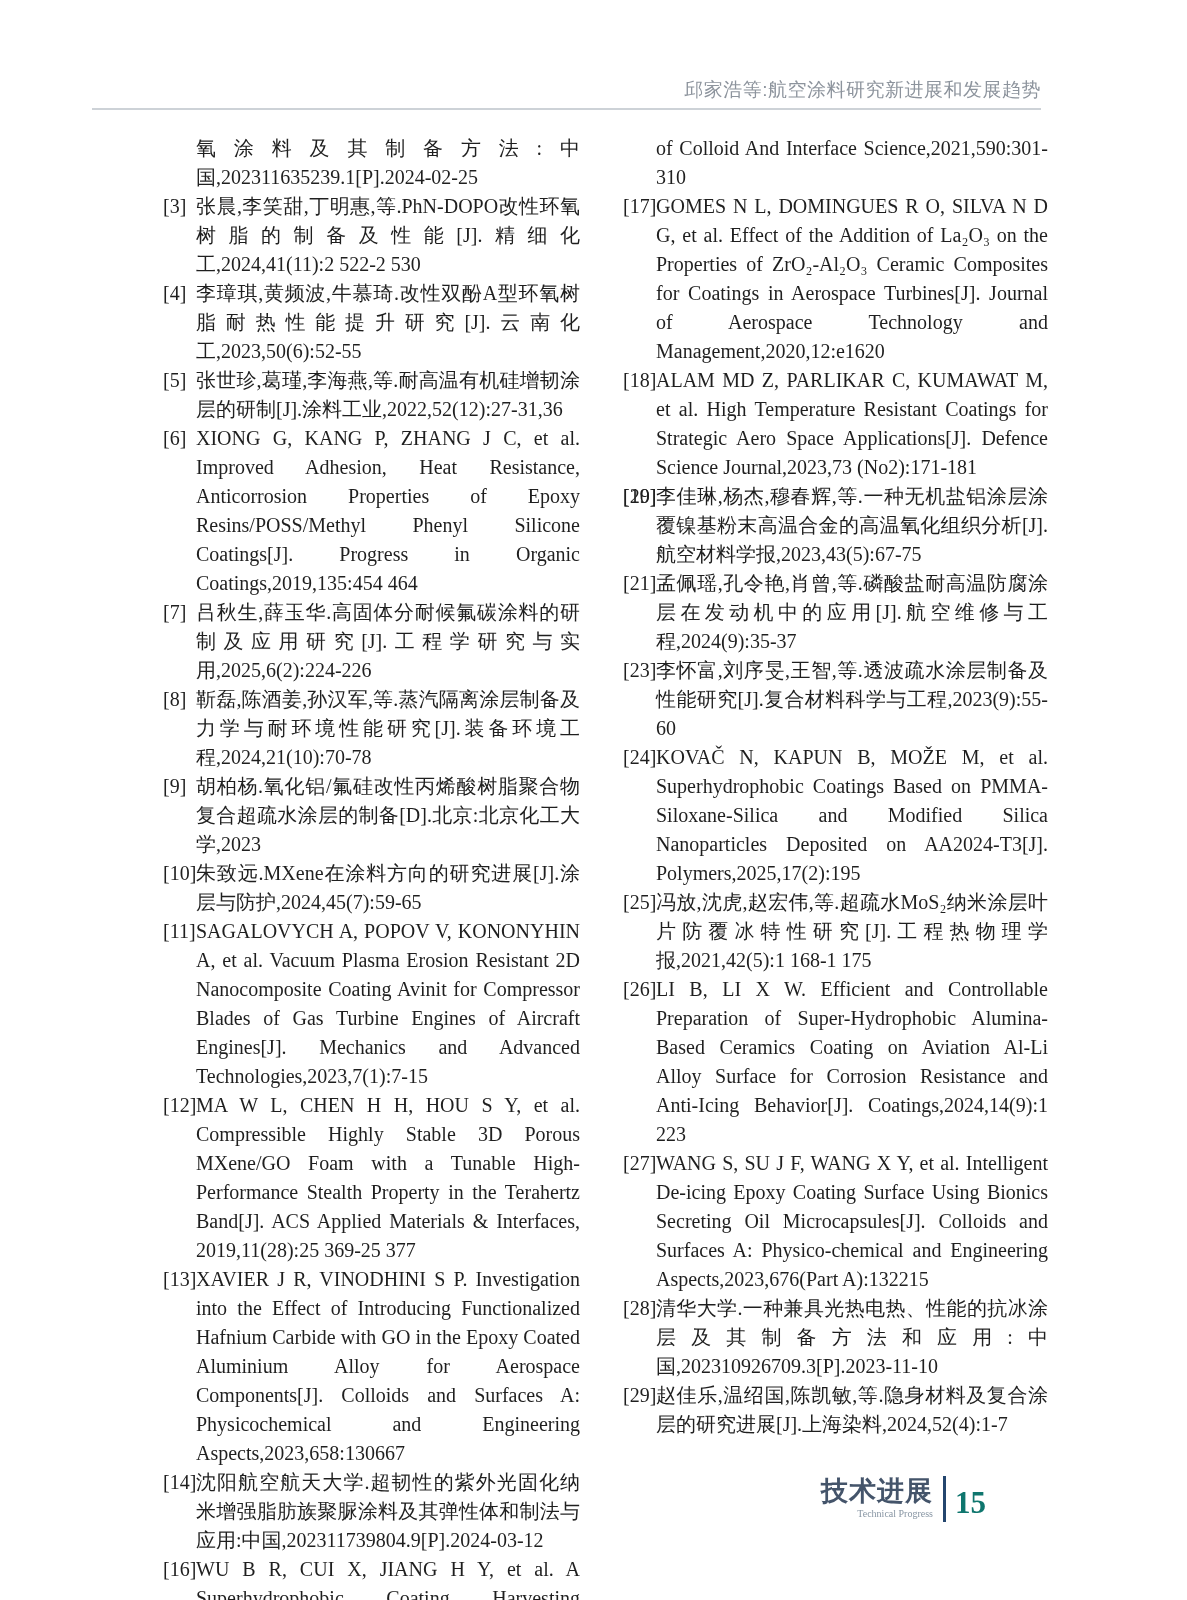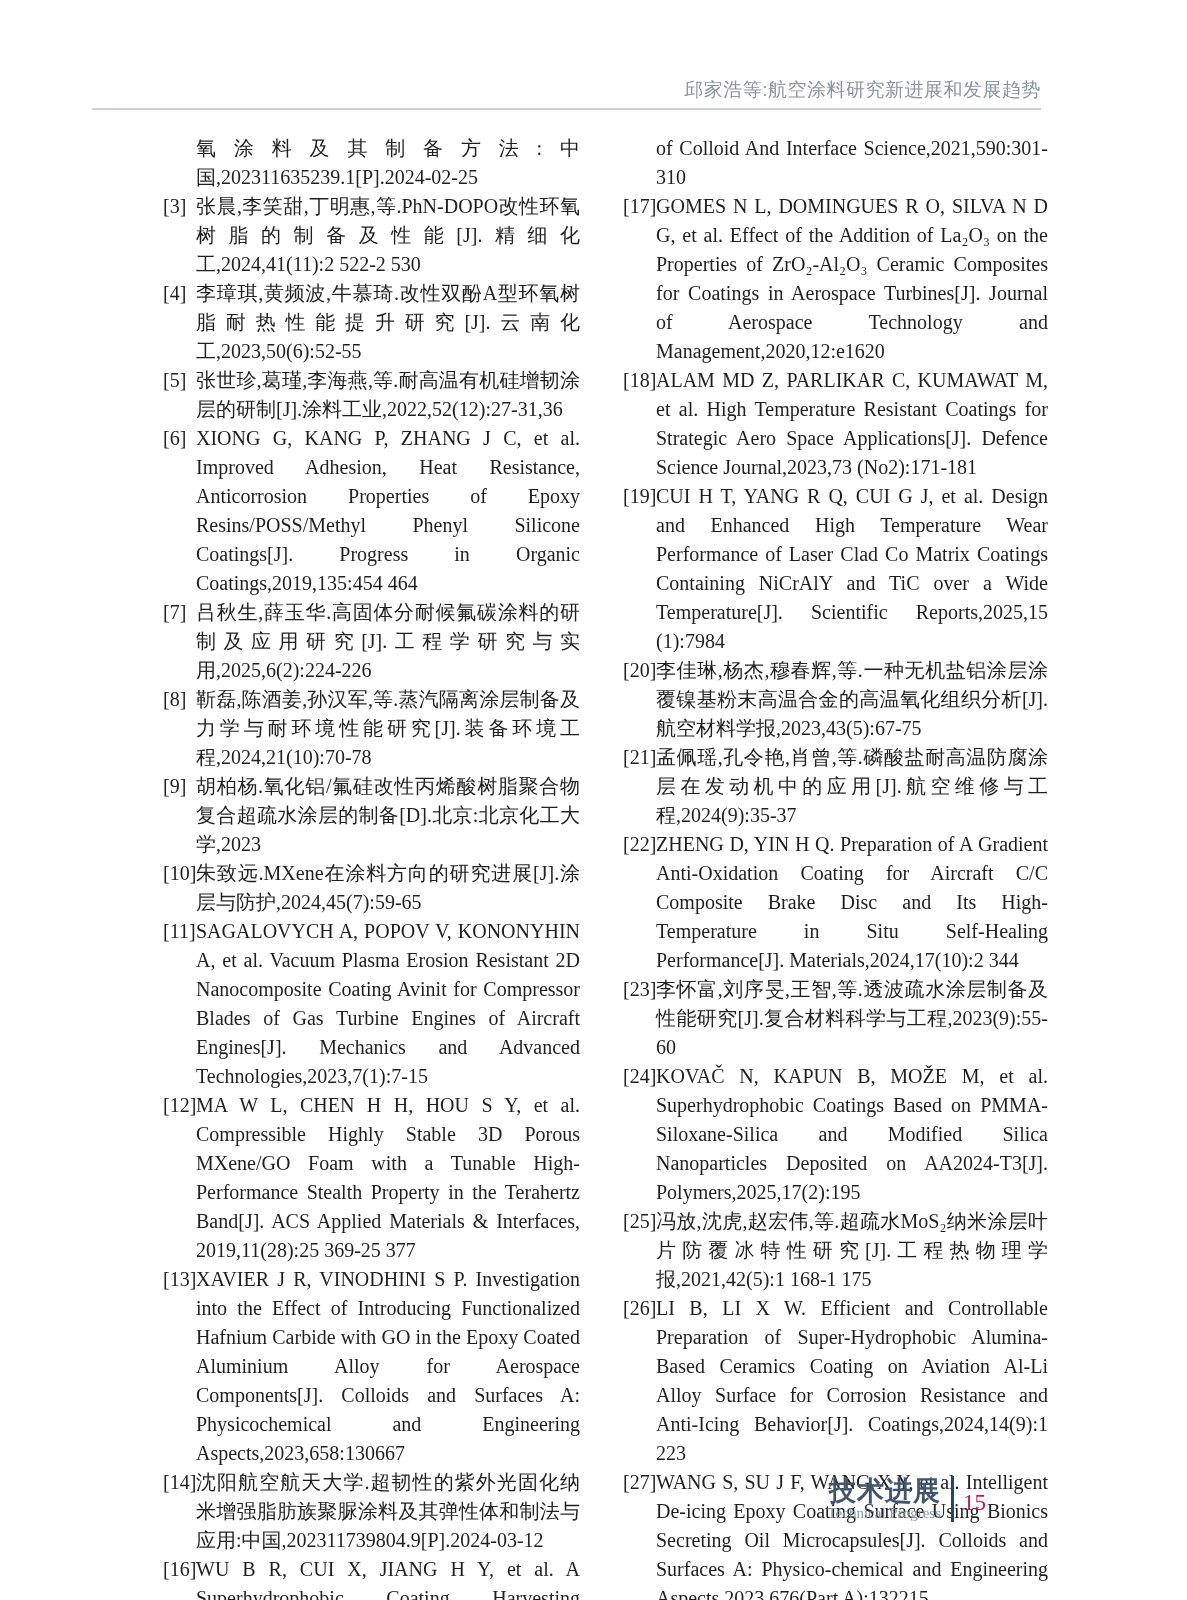--- a/index.html
+++ b/index.html
@@ -70,35 +70,36 @@
   .footer-zh {
     font-family: "Liberation Sans", "DejaVu Sans", sans-serif;
     font-weight: bold;
     font-size: 27px;
     line-height: 28px;
     letter-spacing: 1px;
     color: #44546a;
   }
   .footer-en {
     font-family: "Liberation Serif", "DejaVu Serif", serif;
-    font-size: 15px;
+    font-size: 10px;
     line-height: 17px;
     color: #8795a3;
   }
   .footer-bar {
     width: 3px;
     height: 46px;
     background: #24466e;
     margin: 0 9px 0 10px;
   }
   .footer-page {
     font-family: "Liberation Serif", "DejaVu Serif", serif;
-    font-size: 23px;
-    color: #be185d;
+    font-size: 31px;
+    color: #0f766e;
     padding-top: 8px;
+    font-weight: bold;
   }
 </style>
 </head>
 <body>
 
 <div class="page">
 
   <div class="running-head">邱家浩等:航空涂料研究新进展和发展趋势</div>
   <div class="header-rule"></div>
 
@@ -169,33 +170,28 @@
     <div class="ref">
       <span class="ref-num">[17]</span>
       <span class="ref-body">GOMES N L, DOMINGUES R O, SILVA N D G, et al. Effect of the Addition of La₂O₃ on the Properties of ZrO₂-Al₂O₃ Ceramic Composites for Coatings in Aerospace Turbines[J]. Journal of Aerospace Technology and Management,2020,12:e1620</span>
     </div>
     <div class="ref">
       <span class="ref-num">[18]</span>
       <span class="ref-body">ALAM MD Z, PARLIKAR C, KUMAWAT M, et al. High Temperature Resistant Coatings for Strategic Aero Space Applications[J]. Defence Science Journal,2023,73 (No2):171-181</span>
     </div>
     <div class="ref">
       <span class="ref-num">[19]</span>
-      <span class="ref-body">CUI H T, YANG R Q, CUI G J, et al. Design and Enhanced High Temperature Wear Performance of Laser Clad Co Matrix Coatings Containing NiCrAlY and TiC over a Wide Temperature[J]. Scientific Reports,2025,15 (1):7984</span>
     </div>
     <div class="ref">
       <span class="ref-num">[20]</span>
       <span class="ref-body">李佳琳,杨杰,穆春辉,等.一种无机盐铝涂层涂覆镍基粉末高温合金的高温氧化组织分析[J].航空材料学报,2023,43(5):67-75</span>
     </div>
     <div class="ref">
       <span class="ref-num">[21]</span>
       <span class="ref-body">孟佩瑶,孔令艳,肖曾,等.磷酸盐耐高温防腐涂层在发动机中的应用[J].航空维修与工程,2024(9):35-37</span>
-    </div>
-    <div class="ref">
-      <span class="ref-num">[22]</span>
-      <span class="ref-body">ZHENG D, YIN H Q. Preparation of A Gradient Anti-Oxidation Coating for Aircraft C/C Composite Brake Disc and Its High-Temperature in Situ Self-Healing Performance[J]. Materials,2024,17(10):2 344</span>
     </div>
     <div class="ref">
       <span class="ref-num">[23]</span>
       <span class="ref-body">李怀富,刘序旻,王智,等.透波疏水涂层制备及性能研究[J].复合材料科学与工程,2023(9):55-60</span>
     </div>
     <div class="ref">
       <span class="ref-num">[24]</span>
       <span class="ref-body">KOVAČ N, KAPUN B, MOŽE M, et al. Superhydrophobic Coatings Based on PMMA-Siloxane-Silica and Modified Silica Nanoparticles Deposited on AA2024-T3[J]. Polymers,2025,17(2):195</span>
     </div>
     <div class="ref">

